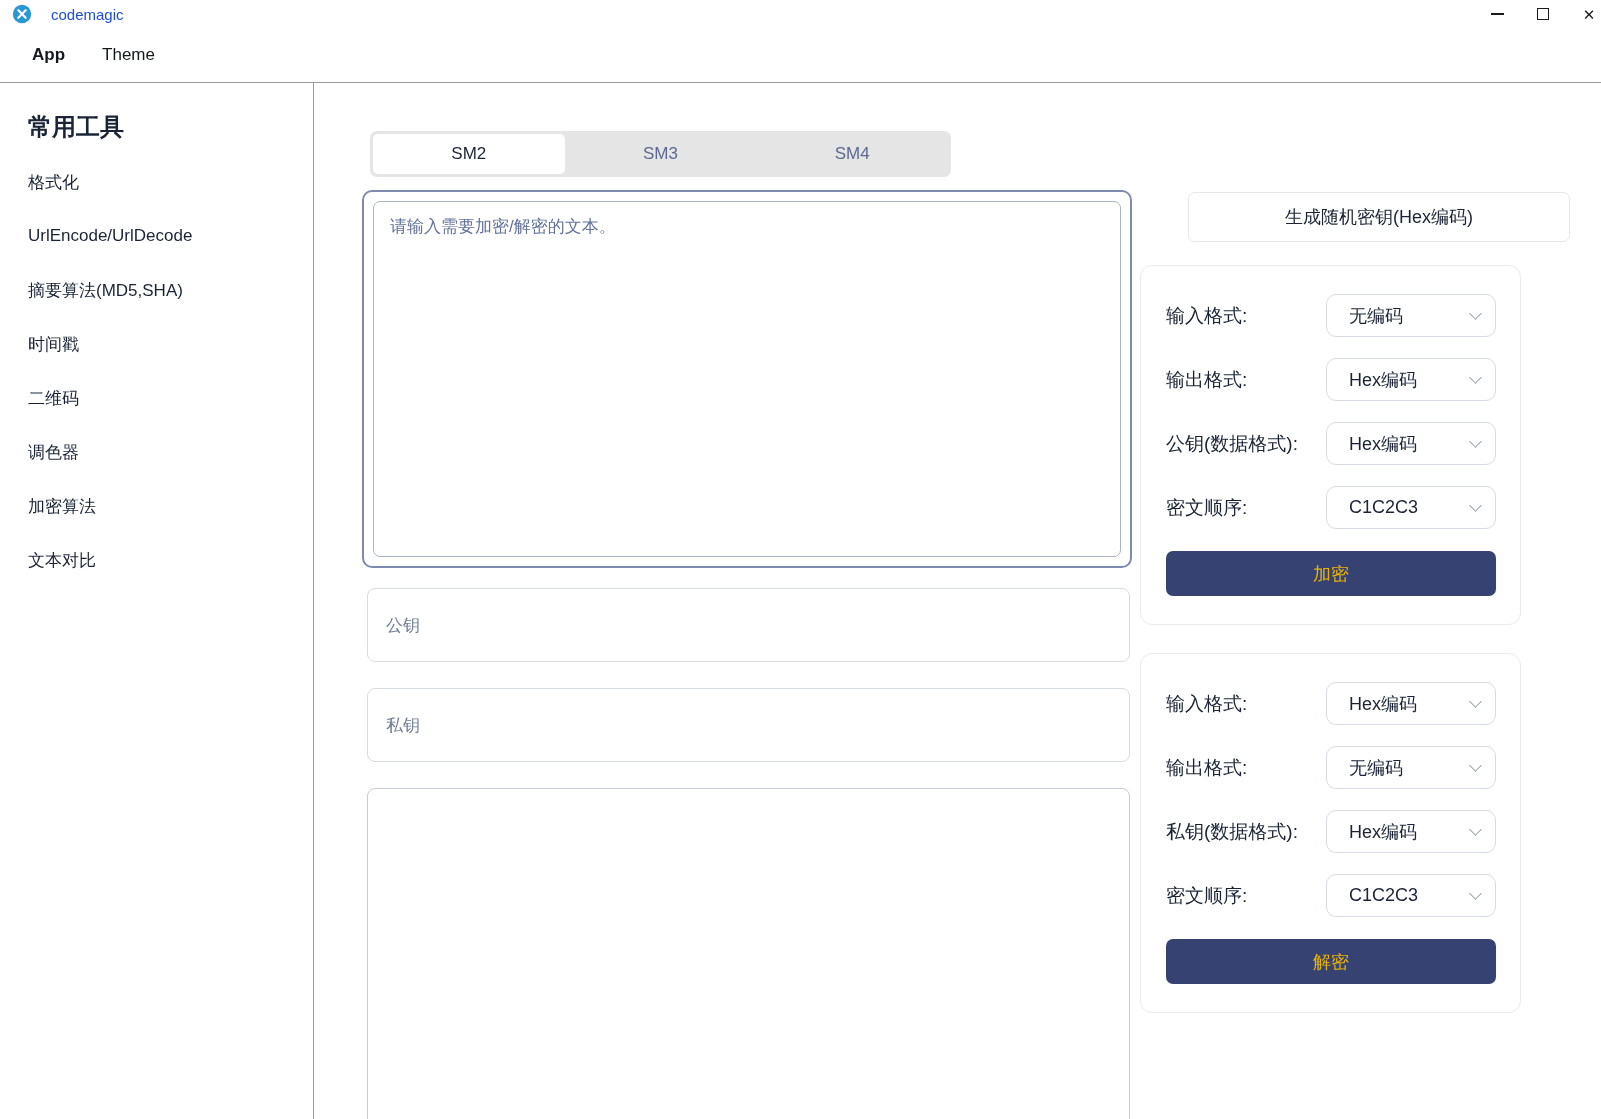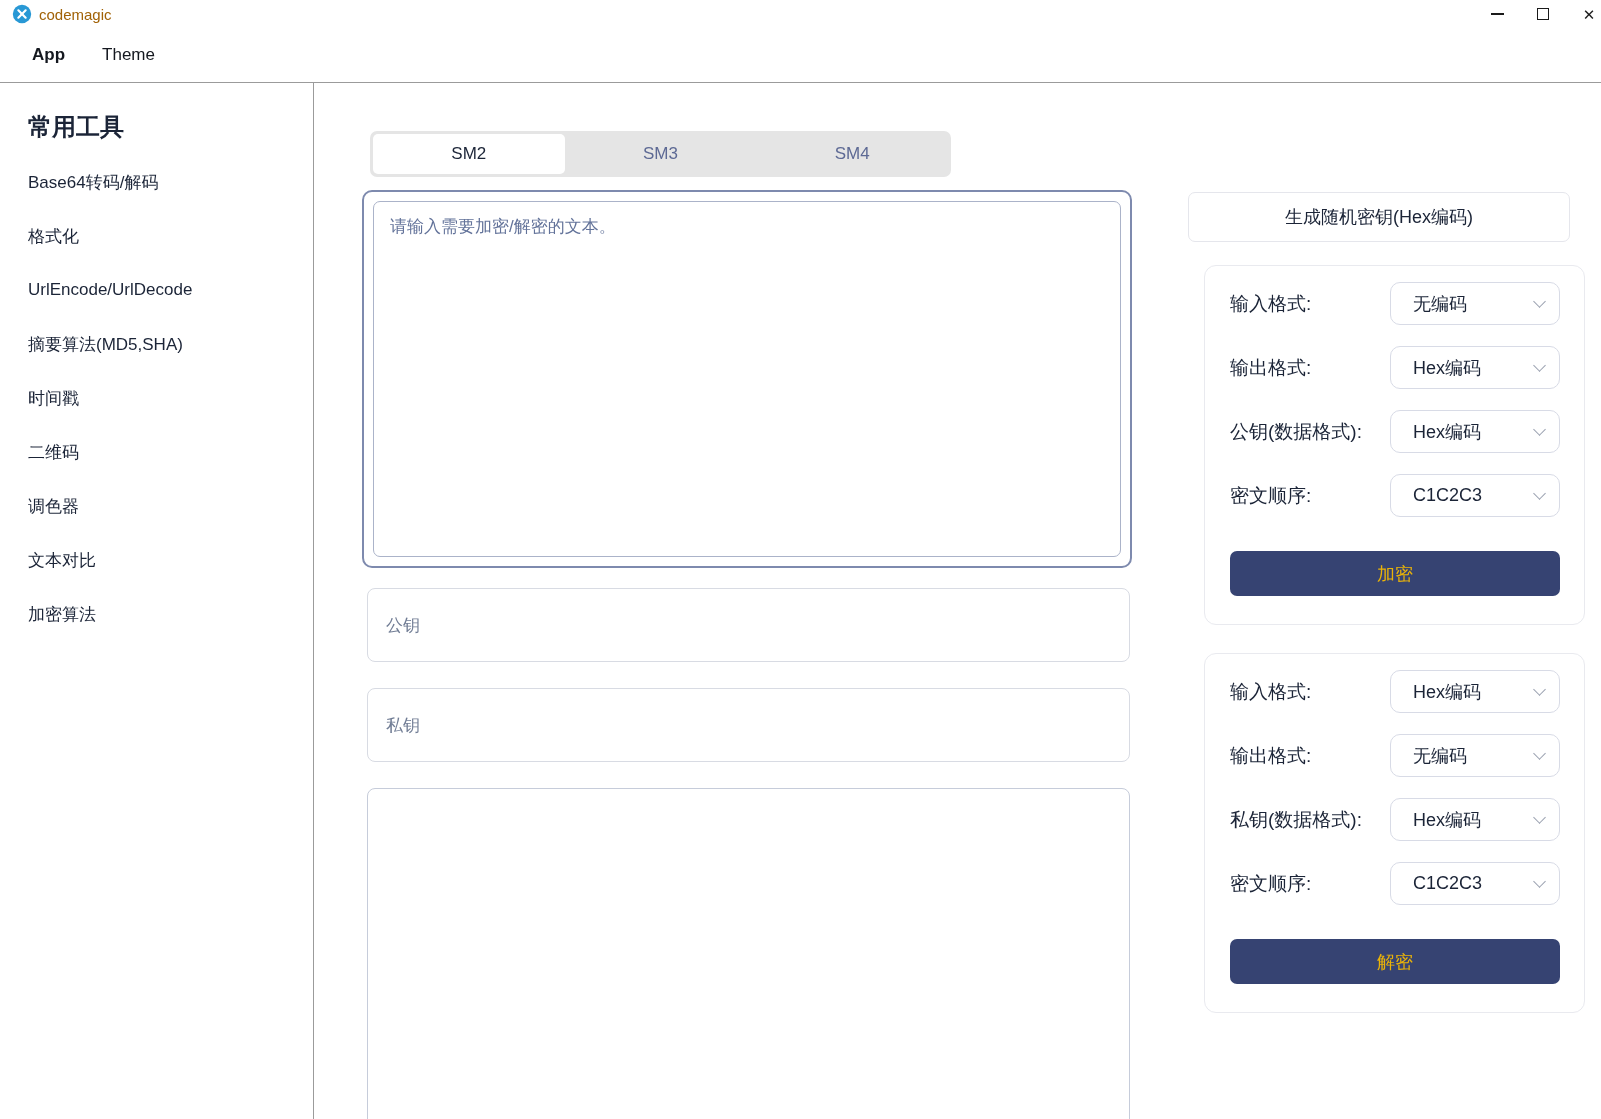--- a/index.html
+++ b/index.html
@@ -7,21 +7,21 @@
   body {
     position:relative; overflow:hidden; background:#ffffff;
     font-family:"Liberation Sans","DejaVu Sans",sans-serif;
     color:#1B2437;
   }
 
   
   .titlebar { position:absolute; left:0; top:0; width:1601px; height:28px;
               display:flex; align-items:center; padding-left:12px; }
   .app-icon { width:20px; height:20px; display:inline-flex; }
-  .title-text { font-size:15px; margin-left:7px; color:#a16207; }
+  .title-text { font-size:15px; margin-left:19px; color:#1d4ed8; }
   .win-controls { position:absolute; right:-11px; top:0; height:28px; display:flex; }
   .win-btn { width:46px; height:28px; display:flex; align-items:center; justify-content:center; cursor:pointer; }
   .glyph-min { width:13px; height:2px; background:#1a1a1a; display:inline-block; }
   .glyph-max { width:12px; height:12px; border:1.3px solid #1a1a1a; display:inline-block; background:transparent; }
   .glyph-close { font-size:15px; line-height:1; color:#1a1a1a; }
 
   
   .menubar { position:absolute; left:0; top:28px; width:1601px; height:55px;
              border-bottom:1px solid #9B9B9B;
              display:flex; align-items:center; padding-left:32px; gap:37px;
@@ -61,23 +61,23 @@
 
   .output-area { position:absolute; left:367px; top:788px; width:763px; height:345px;
                  border:1px solid #C6CCDA; border-radius:8px; padding:13px 16px;
                  font-size:17px; resize:none; outline:none; font-family:inherit; color:#1B2437; }
 
   
   .gen-btn { position:absolute; left:1188px; top:192px; width:382px; height:50px;
              background:#fff; border:1px solid #E5E6EC; border-radius:7px;
              font-size:18px; color:#1B2437; font-family:inherit; cursor:pointer; }
 
-  .card { position:absolute; left:1204px; width:381px; height:360px; background:#fff;
+  .card { position:absolute; left:1140px; width:381px; height:360px; background:#fff;
           border:1px solid #E9EAEF; border-radius:12px;
-          padding:16px 24px 28px 25px; display:flex; flex-direction:column;justify-content:flex-end; }
+          padding:28px 24px 28px 25px; display:flex; flex-direction:column;justify-content:flex-end; }
   .card.encrypt { top:265px; }
   .card.decrypt { top:653px; }
 
   .row { display:flex; align-items:center; justify-content:space-between;
          height:43px; margin-bottom:21px; flex:none; }
   .row-label { font-size:19px; color:#1B2437; }
   .select { width:170px; height:43px; border:1px solid #D8DBE6; border-radius:10px;
             background:#fff; display:flex; align-items:center; justify-content:space-between;
             padding:0 15px 0 22px; font-size:18px; color:#1B2437; cursor:pointer; }
   .chevron { width:9px; height:9px; border-right:1.6px solid #99A0AF; border-bottom:1.6px solid #99A0AF;
@@ -112,29 +112,28 @@
 </div>
 
 <div class="menubar">
   <span class="menu-item bold">App</span>
   <span class="menu-item">Theme</span>
 </div>
 
 <div class="sidebar">
   <div class="sidebar-heading">常用工具</div>
   <ul class="sidebar-list">
-    <li class="sidebar-item">Base64转码/解码</li>
     <li class="sidebar-item">格式化</li>
     <li class="sidebar-item">UrlEncode/UrlDecode</li>
     <li class="sidebar-item">摘要算法(MD5,SHA)</li>
     <li class="sidebar-item">时间戳</li>
     <li class="sidebar-item">二维码</li>
     <li class="sidebar-item">调色器</li>
+    <li class="sidebar-item">加密算法</li>
     <li class="sidebar-item">文本对比</li>
-    <li class="sidebar-item">加密算法</li>
   </ul>
 </div>
 
 <div class="tabs">
   <div class="tab active">SM2</div>
   <div class="tab">SM3</div>
   <div class="tab">SM4</div>
 </div>
 
 <div class="main-input-wrap">

